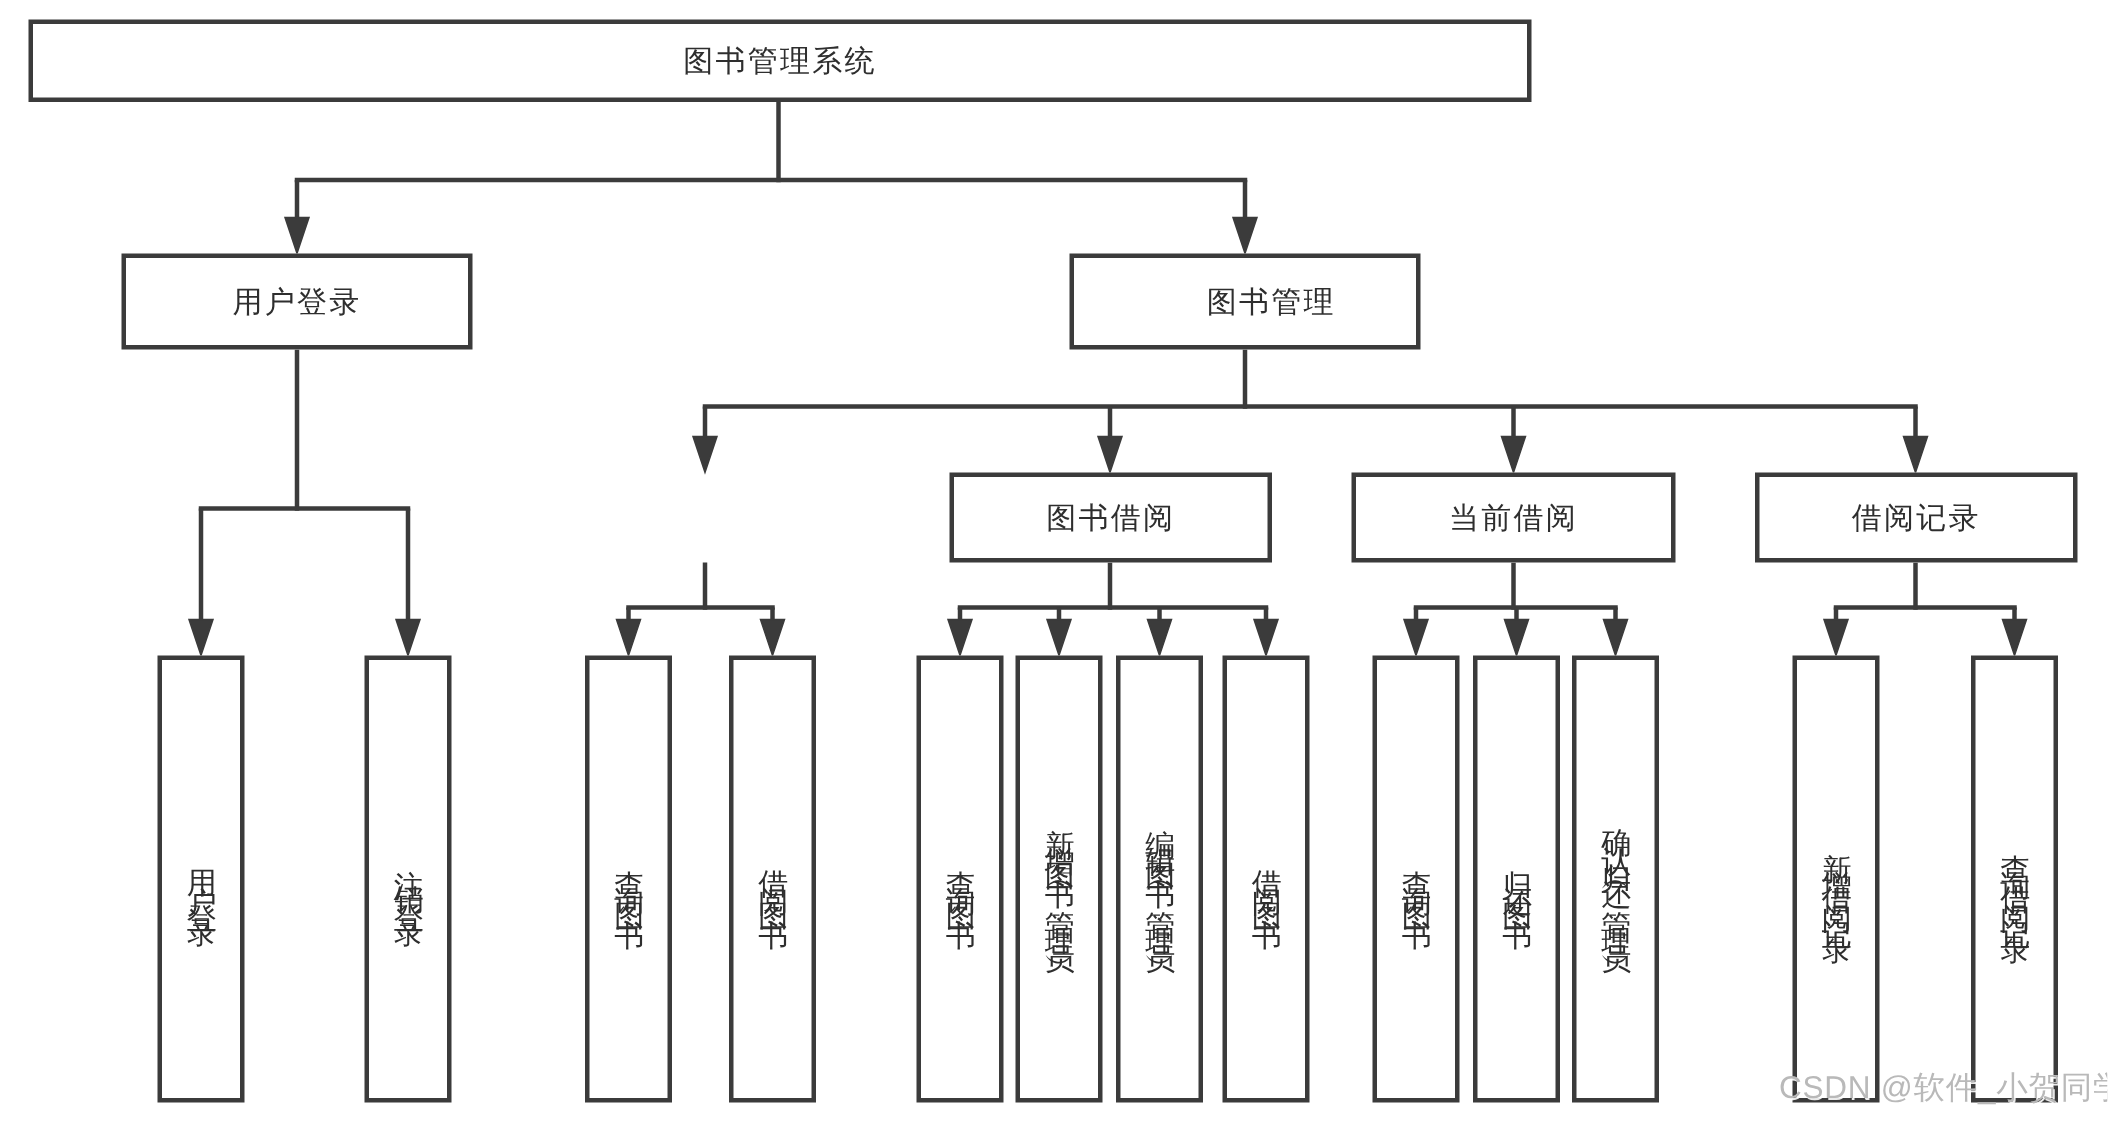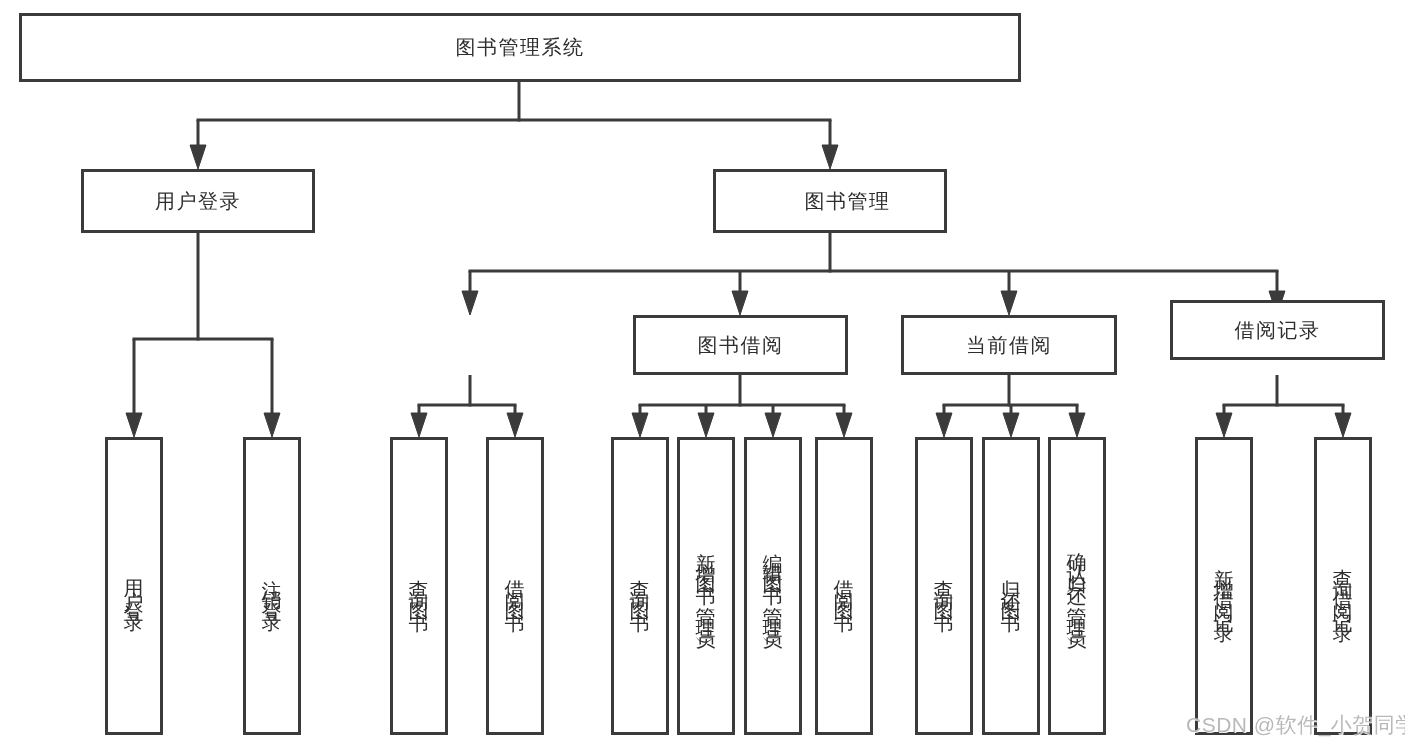--- a/index.html
+++ b/index.html
@@ -147,38 +147,38 @@
     <g>
       <line x1="1277" y1="375" x2="1277" y2="406.5"></line>
       <line x1="1222.5" y1="405" x2="1344.5" y2="405"></line>
       <line x1="1224" y1="405" x2="1224" y2="421"></line>
       <polygon points="1216,413 1232,413 1224,437"></polygon>
       <line x1="1343" y1="405" x2="1343" y2="421"></line>
       <polygon points="1335,413 1351,413 1343,437"></polygon>
     </g>
   </svg>
 
-  <div class="hnode" style="left:19px; top:13px; width:1002px; height:69px;">
+  <div class="hnode" style="left:19px; top:13px; width:1002px; height:55px;">
     <span>图书管理系统</span>
   </div>
 
   <div class="hnode" style="left:81px; top:169px; width:234px; height:64px;">
     <span>用户登录</span>
   </div>
   <div class="hnode" style="left:713px; top:169px; width:234px; height:64px;padding-left:35px;">
     <span>图书管理</span>
   </div>
 
   <div class="hnode" style="left:633px; top:315px; width:215px; height:60px;">
     <span>图书借阅</span>
   </div>
   <div class="hnode" style="left:901px; top:315px; width:216px; height:60px;text-align:center;">
     <span>当前借阅</span>
   </div>
-  <div class="hnode" style="left:1170px; top:300px; width:215px; height:60px;">
+  <div class="hnode" style="left:1170px; top:315px; width:215px; height:60px;">
     <span>借阅记录</span>
   </div>
 
   <div class="vnode" style="left:105px;">
     <span class="vtext">用户登录</span>
   </div>
   <div class="vnode" style="left:243px;">
     <span class="vtext">注销登录</span>
   </div>
 

